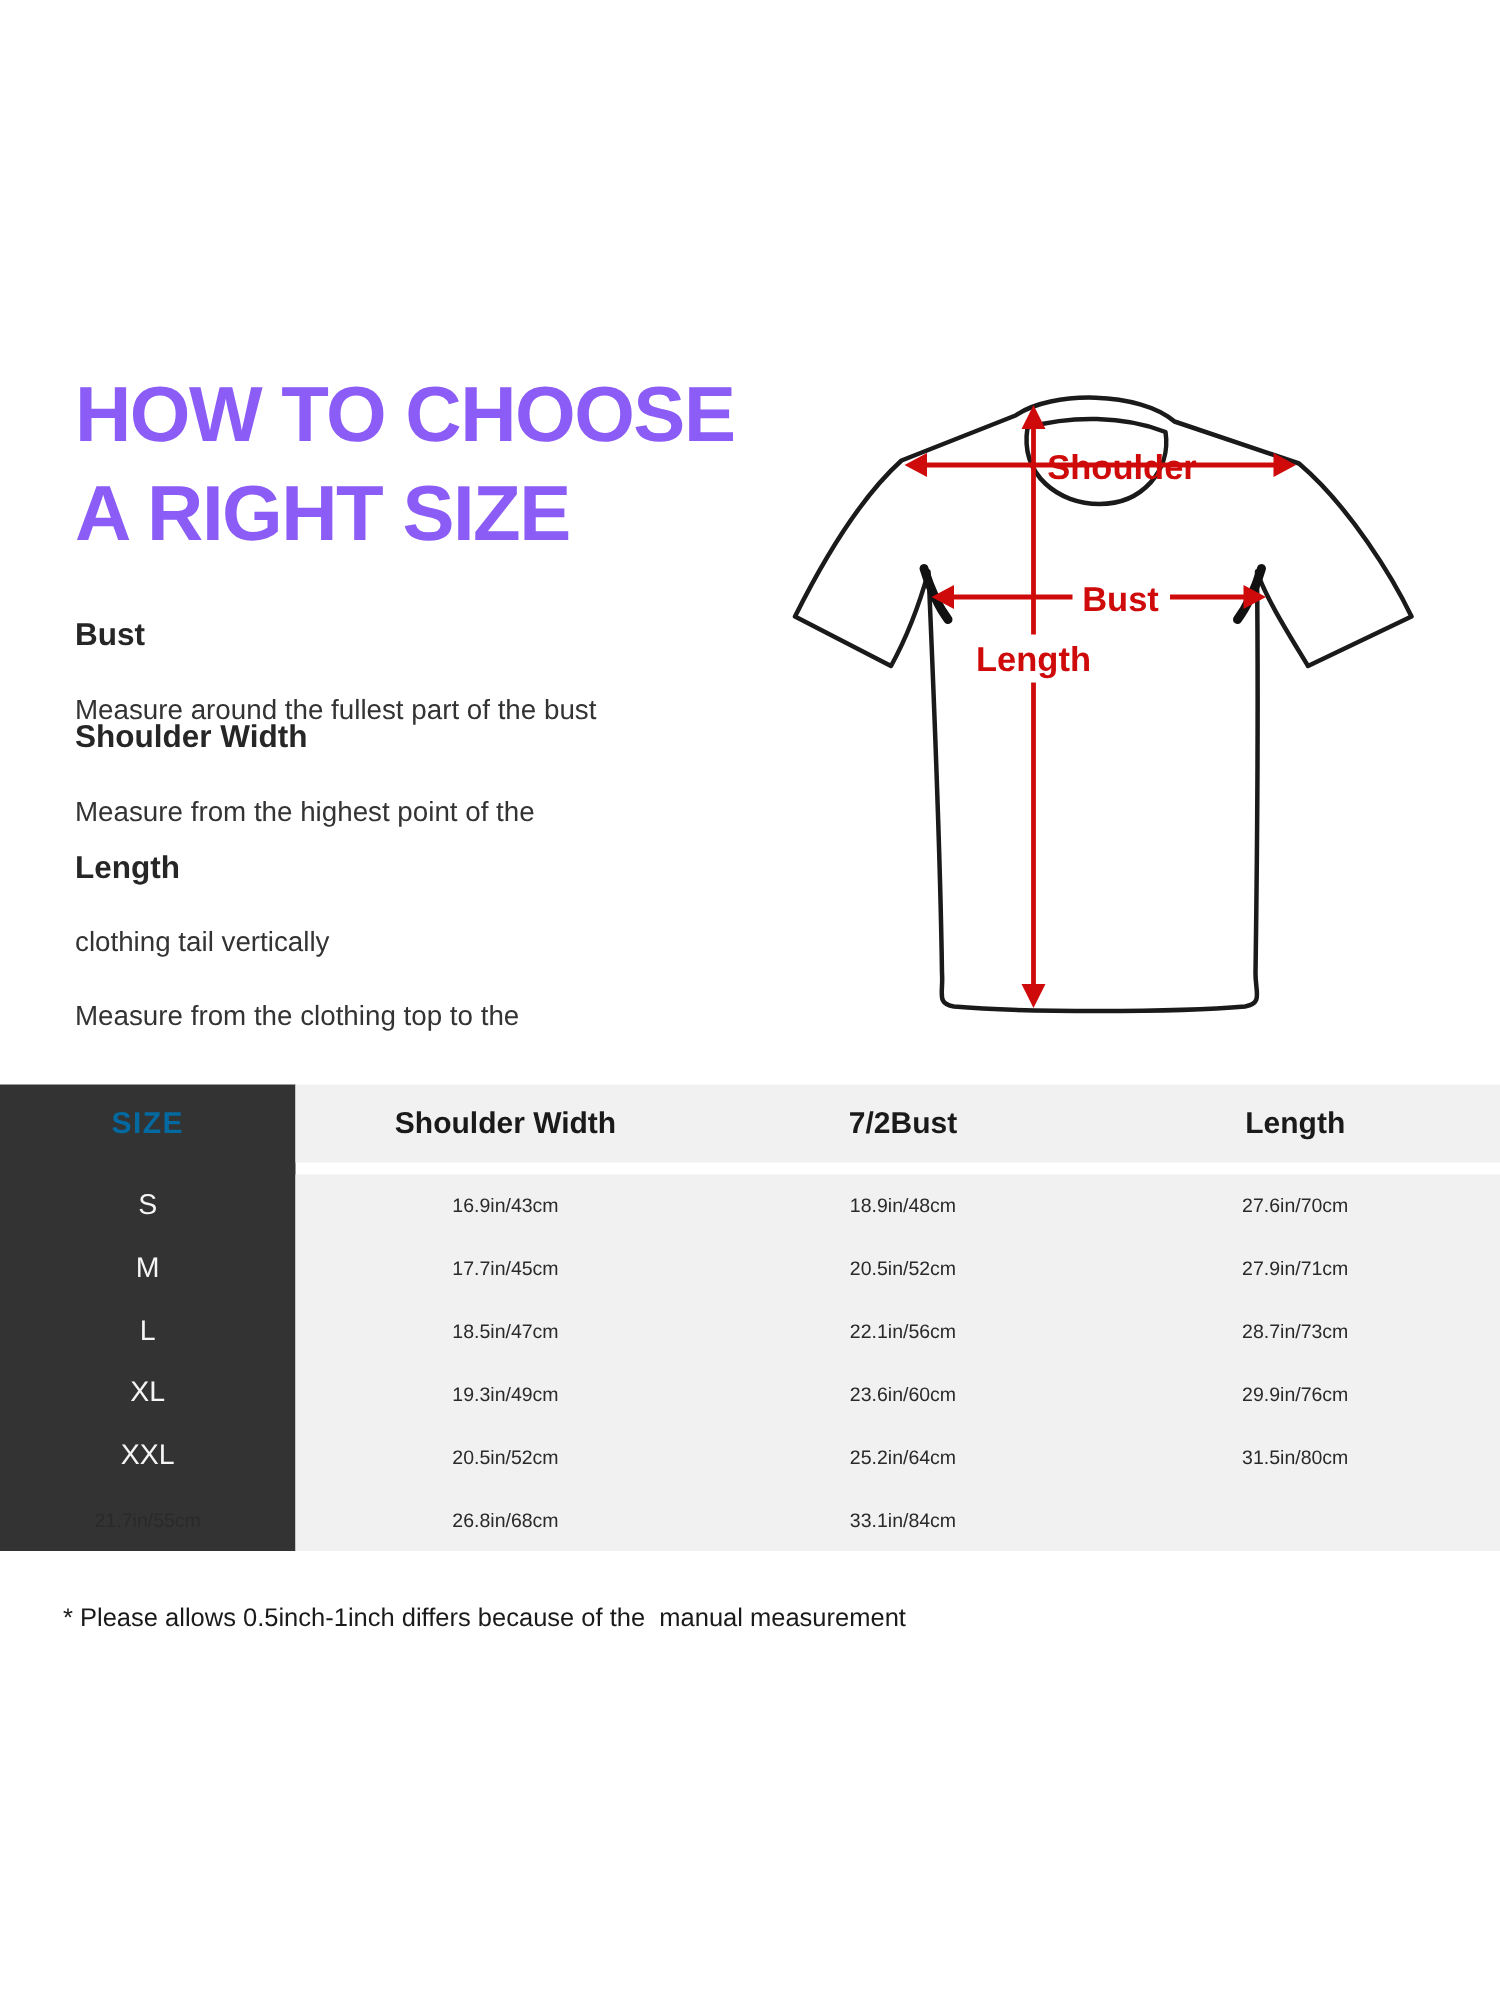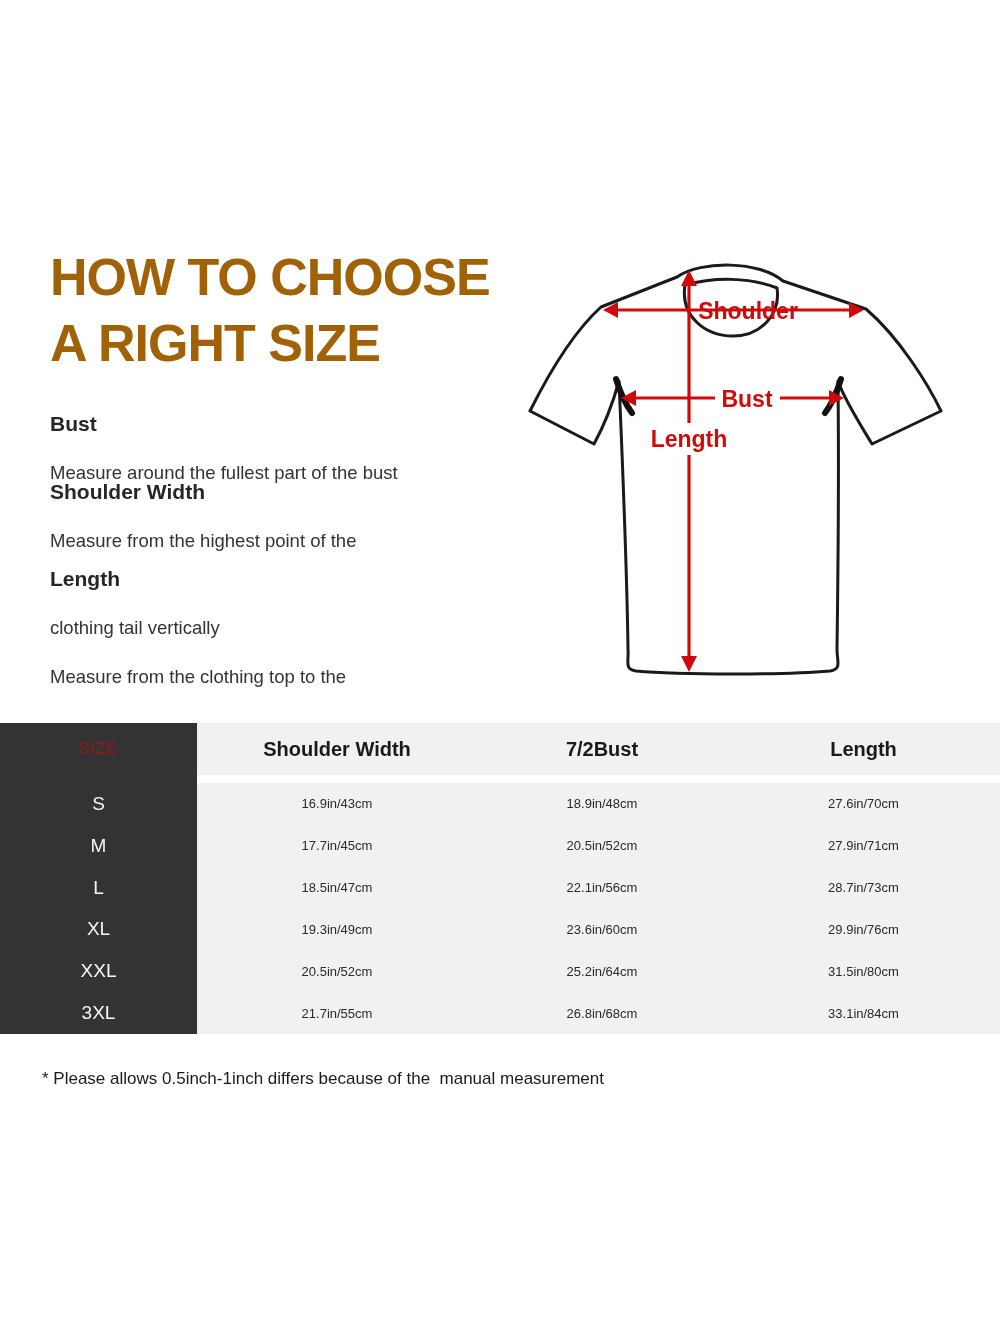--- a/index.html
+++ b/index.html
@@ -2,21 +2,21 @@
 <html><head>
 <meta charset="utf-8">
 <style>
   * { margin: 0; padding: 0; box-sizing: border-box; }
   html, body { width: 1000px; height: 1333px; background: #ffffff; overflow: hidden;
     font-family: "Liberation Sans", "DejaVu Sans", sans-serif; }
   .abs { position: absolute; }
 
   
   .page-title { left: 50px; top: 244px; font-size: 52px; font-weight: bold;
-    color: #a16207; line-height: 66px; letter-spacing: -1px; }
+    color: #8b5cf6; line-height: 66px; letter-spacing: -1px; }
 
   
   .instr { left: 50px; width: 440px; }
   .instr h3 { font-size: 21px; font-weight: bold; color: #262626; margin-bottom: 7px; }
   .instr p { font-size: 18.5px; color: #333333; line-height: 25px; margin-top: 24px; }
   #instr-0 { top: 412px; }
   #instr-1 { top: 480px; }
   #instr-2 { top: 567px; }
 
   
@@ -31,21 +31,21 @@
 
   
   .size-table { left: 0; top: 723px; width: 1000px; height: 311px; }
   .dark-col { left: 0; top: 0; width: 197px; height: 311px; background: #333333; }
   .light-header { left: 197px; top: 0; width: 803px; height: 52px; background: #f1f1f1; }
   .light-body { left: 197px; top: 60px; width: 803px; height: 251px; background: #f1f1f1; }
   .table-grid { left: 0; top: 0; width: 1000px; height: 311px; display: grid;
     grid-template-columns: 197px 280px 250px 1fr;
     grid-template-rows: 52px 8px repeat(6, 1fr); }
   .cell { display: flex; align-items: center; justify-content: center; }
-  .cell.head-size { color: #7f1d1d; font-size: 16px; font-weight: bold; letter-spacing: 1px; }
+  .cell.head-size { color: #0369a1; font-size: 20px; font-weight: bold; letter-spacing: 1px; }
   .cell.head { color: #1a1a1a; font-size: 20px; font-weight: bold; }
   .cell.size-label { color: #f5f5f5; font-size: 19px; }
   .cell.val { color: #2a2a2a; font-size: 13px; }
   .gap-row { grid-column: 1 / 5; }
 
   
   .footnote { left: 42px; top: 1069px; font-size: 17px; color: #1a1a1a; white-space: pre-wrap; }
 </style>
 </head>
 <body>
@@ -147,20 +147,19 @@
     <div class="cell size-label">XL</div>
     <div class="cell val">19.3in/49cm</div>
     <div class="cell val">23.6in/60cm</div>
     <div class="cell val">29.9in/76cm</div>
 
     <div class="cell size-label">XXL</div>
     <div class="cell val">20.5in/52cm</div>
     <div class="cell val">25.2in/64cm</div>
     <div class="cell val">31.5in/80cm</div>
 
-    <div class="cell size-label">3XL</div>
     <div class="cell val">21.7in/55cm</div>
     <div class="cell val">26.8in/68cm</div>
     <div class="cell val">33.1in/84cm</div>
   </div>
 </div>
 
 <div class="abs footnote">* Please allows 0.5inch-1inch differs because of the  manual measurement</div>
 
 </body></html>

